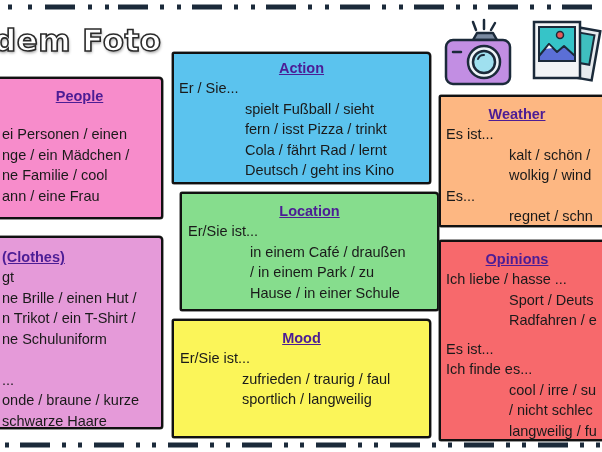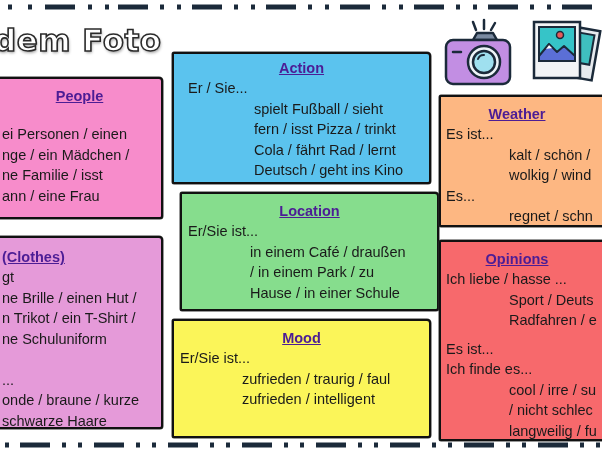--- a/index.html
+++ b/index.html
@@ -109,42 +109,42 @@
     <path d="M9 36 L19 24 L27 32 L34 26 L45 36 L45 41 L9 41 Z" fill="#5b6fd6" stroke="#1b2a3a" stroke-width="2" stroke-linejoin="round"></path>
     <path d="M15 29 L19 24 L23 28" fill="#ffffff" stroke="#1b2a3a" stroke-width="1.5"></path>
   </svg>
 </div>
 
 <div class="card people">
   <h3 style="margin-top:7px; margin-bottom:18px;">People</h3>
   <div style="padding-left:4px;">
     <div class="lead">ei Personen / einen</div>
     <div class="lead">nge / ein Mädchen /</div>
-    <div class="lead">ne Familie / isst</div>
+    <div class="lead">ne Familie / cool</div>
     <div class="lead">ann / eine Frau</div>
   </div>
 </div>
 
 <div class="card clothes">
   <h3 style="margin-top:9px; text-align:left; padding-left:4px;">(Clothes)</h3>
   <div style="padding-left:4px;">
     <div class="lead">gt</div>
     <div class="lead">ne Brille / einen Hut /</div>
     <div class="lead">n Trikot / ein T-Shirt /</div>
     <div class="lead">ne Schuluniform</div>
     <div class="lead" style="height:20.5px;"></div>
     <div class="lead">...</div>
     <div class="lead">onde / braune / kurze</div>
     <div class="lead">schwarze Haare</div>
   </div>
 </div>
 
 <div class="card action">
   <h3 style="margin-top:4px;">Action</h3>
-  <div style="padding-left:5px;margin-left:9px;">
+  <div style="padding-left:5px;">
     <div class="lead">Er / Sie...</div>
     <div class="indent">spielt Fußball / sieht</div>
     <div class="indent">fern / isst Pizza / trinkt</div>
     <div class="indent">Cola / fährt Rad / lernt</div>
     <div class="indent">Deutsch / geht ins Kino</div>
   </div>
 </div>
 
 <div class="card location">
   <h3 style="margin-top:7px;">Location</h3>
@@ -154,21 +154,21 @@
     <div class="indent" style="padding-left:62px;">/ in einem Park / zu</div>
     <div class="indent" style="padding-left:62px;">Hause / in einer Schule</div>
   </div>
 </div>
 
 <div class="card mood">
   <h3 style="margin-top:7px;">Mood</h3>
   <div style="padding-left:6px;">
     <div class="lead">Er/Sie ist...</div>
     <div class="indent" style="padding-left:62px;">zufrieden / traurig / faul</div>
-    <div class="indent" style="padding-left:62px;">zufrieden / intelligent</div>
+    <div class="indent" style="padding-left:62px;">sportlich / langweilig</div>
   </div>
 </div>
 
 <div class="card weather">
   <h3 style="margin-top:7px; padding-right:14px;">Weather</h3>
   <div style="padding-left:5px;">
     <div class="lead">Es ist...</div>
     <div class="indent" style="padding-left:63px;">kalt / schön /</div>
     <div class="indent" style="padding-left:63px;">wolkig / wind</div>
     <div class="lead">Es...</div>

